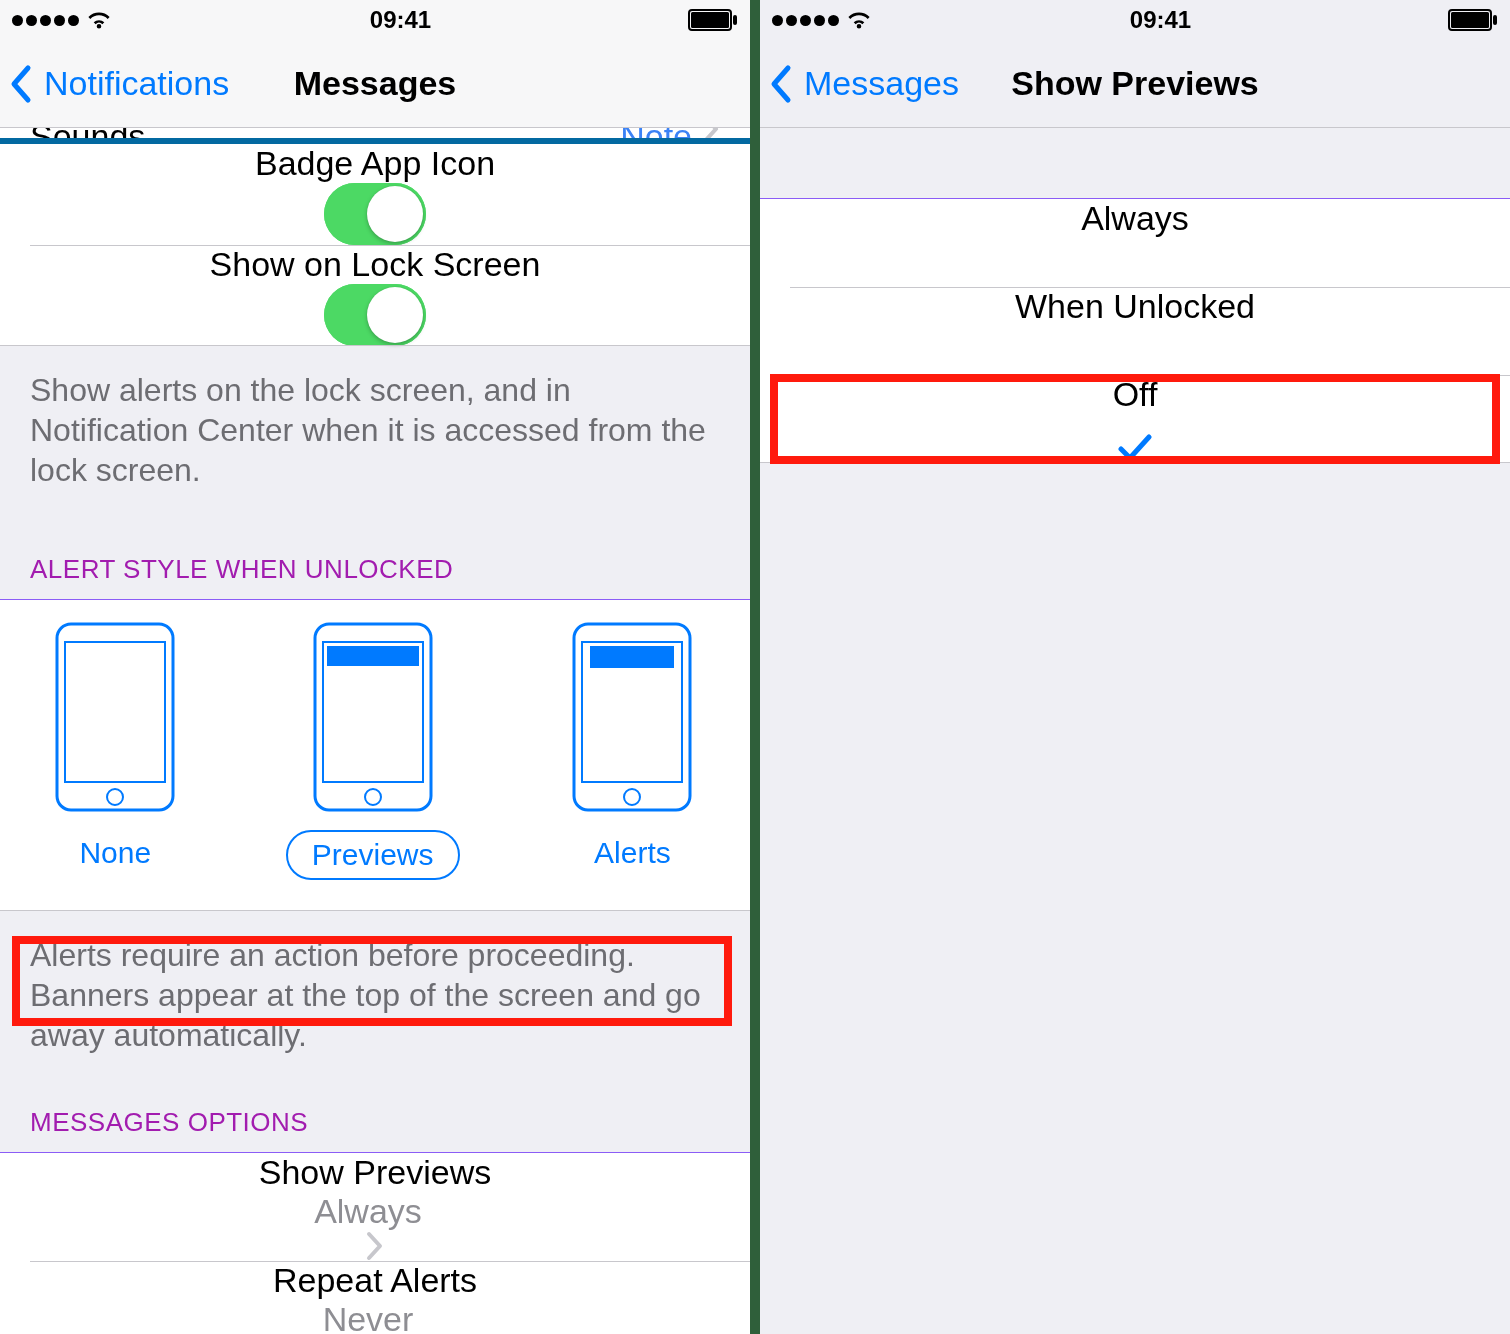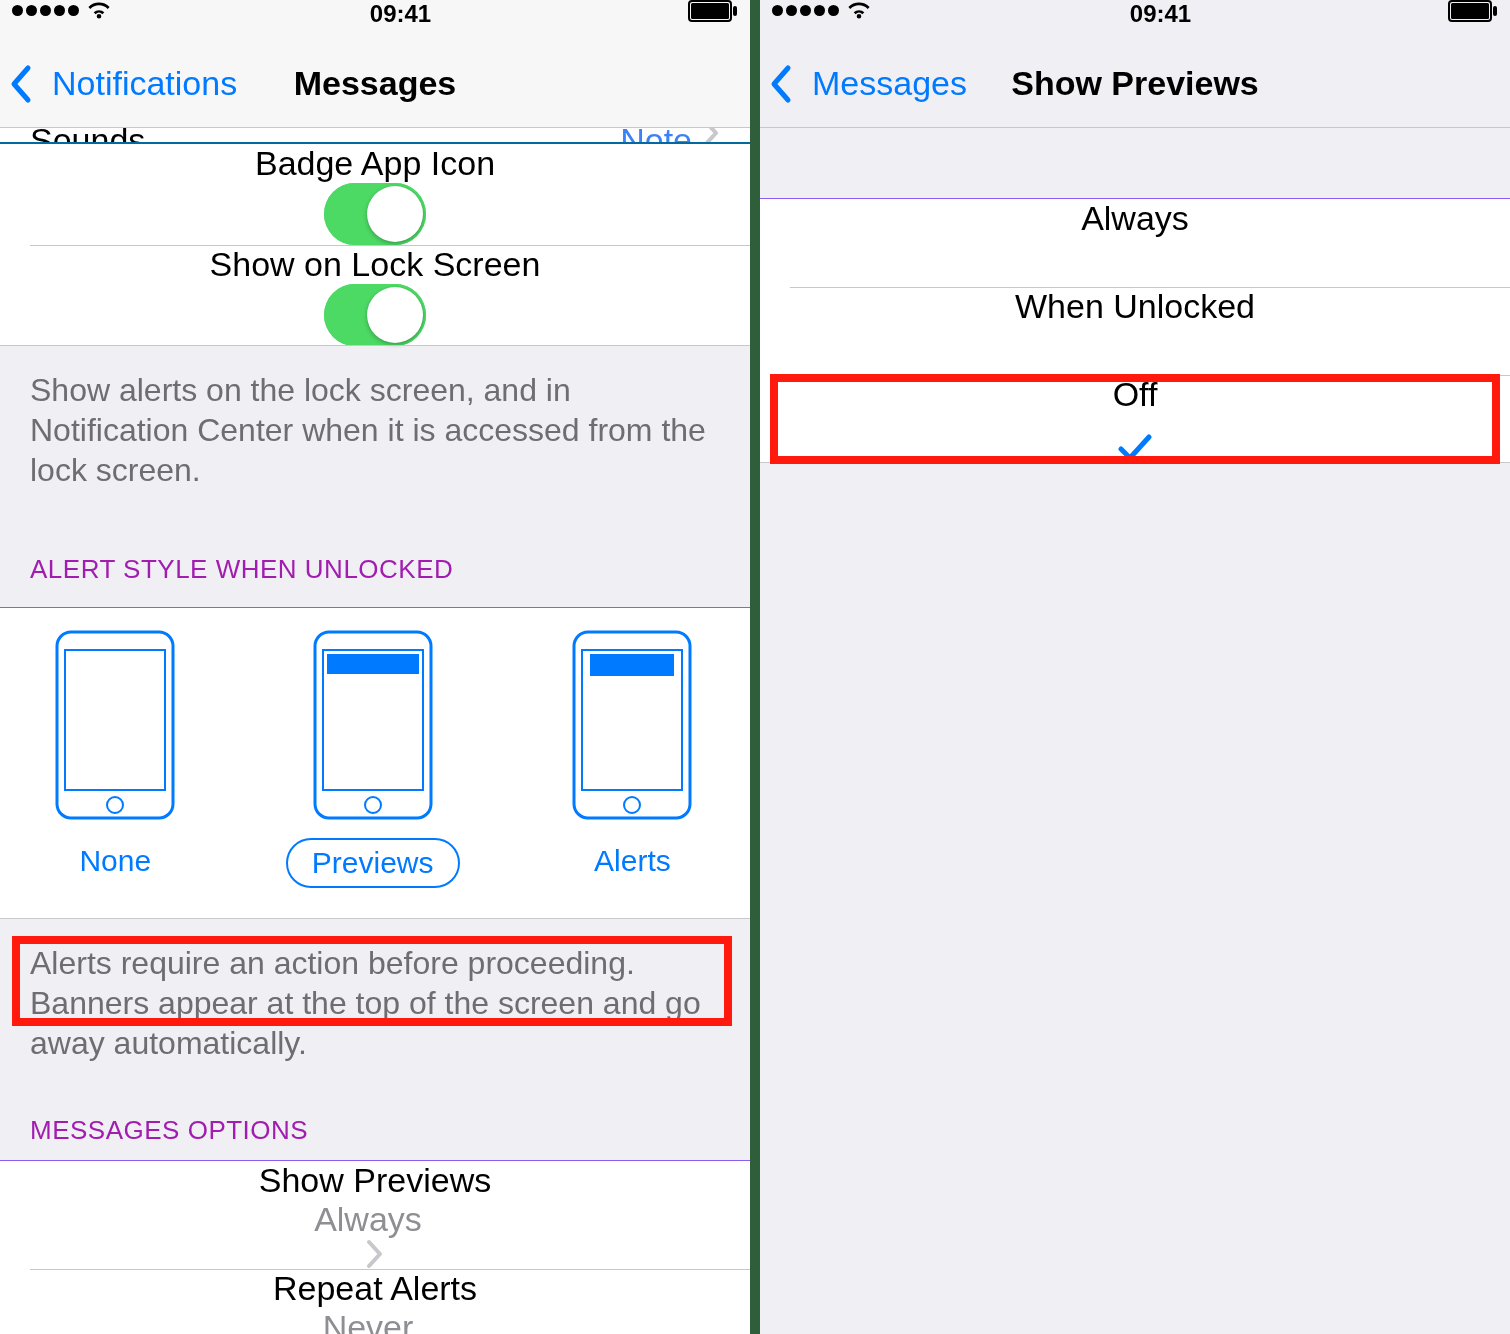--- a/index.html
+++ b/index.html
@@ -22,21 +22,21 @@
     width: 10px;
     height: 1334px;
     background: #2f5f3a;
     flex-shrink: 0;
   }
 
   
   .status-bar {
     height: 40px;
     display: flex;
-    align-items: flex-start;
+    align-items: center;
     justify-content: space-between;
     padding: 0 12px;
     background: #f7f7f8;
   }
   .phone.right .status-bar { background: #efeff4; }
   .status-left { display: flex; align-items: center; gap: 6px; }
   .signal-dots { display: flex; gap: 3px; }
   .signal-dots .dot {
     width: 11px; height: 11px; border-radius: 50%; background: #000;
   }
@@ -55,21 +55,21 @@
   }
   .phone.right .nav-bar { background: #efeff4; }
   .nav-back {
     display: flex;
     align-items: center;
     color: #007aff;
     font-size: 34px;
     font-weight: 400;
     padding-left: 8px;
     cursor: pointer;
-    gap: 20px;
+    gap: 12px;
   }
   .nav-back svg { display: block; }
   .nav-title {
     position: absolute;
     left: 50%;
     transform: translateX(-50%);
     font-size: 34px;
     font-weight: 600;
     color: #000;
     white-space: nowrap;
@@ -134,21 +134,20 @@
     text-transform: uppercase;
   }
 
   
   .alert-styles {
     background: #fff;
     display: flex;
     justify-content: space-around;
     padding: 22px 0 30px 0;
     border-bottom: 1px solid #c8c7cc;
-    margin-top: 8px;
   }
   .style-opt {
     display: flex; flex-direction: column; align-items: center; gap: 18px;
     cursor: pointer;
   }
   .style-opt .caption {
     font-size: 30px; color: #007aff;
     padding: 6px 24px; border-radius: 28px;
   }
   .style-opt.selected .caption {
@@ -157,21 +156,21 @@
   .mini-phone {
     width: 120px;
     position: relative;
   }
   .mini-phone svg { display:block; }
 
   
   .partial-row {
     height: 16px;
     background: #fff;
-    border-bottom: 2px solid #0369a1;
+    border-bottom: 6px solid #0369a1;
     position: relative;
     overflow: hidden;
     text-align: center;
   }
   .partial-row .pl {
     position: absolute; left: 30px; bottom: -18px;
     font-size: 34px; color: #000;
   }
   .partial-row .pr {
     position: absolute; right: 58px; bottom: -18px;

